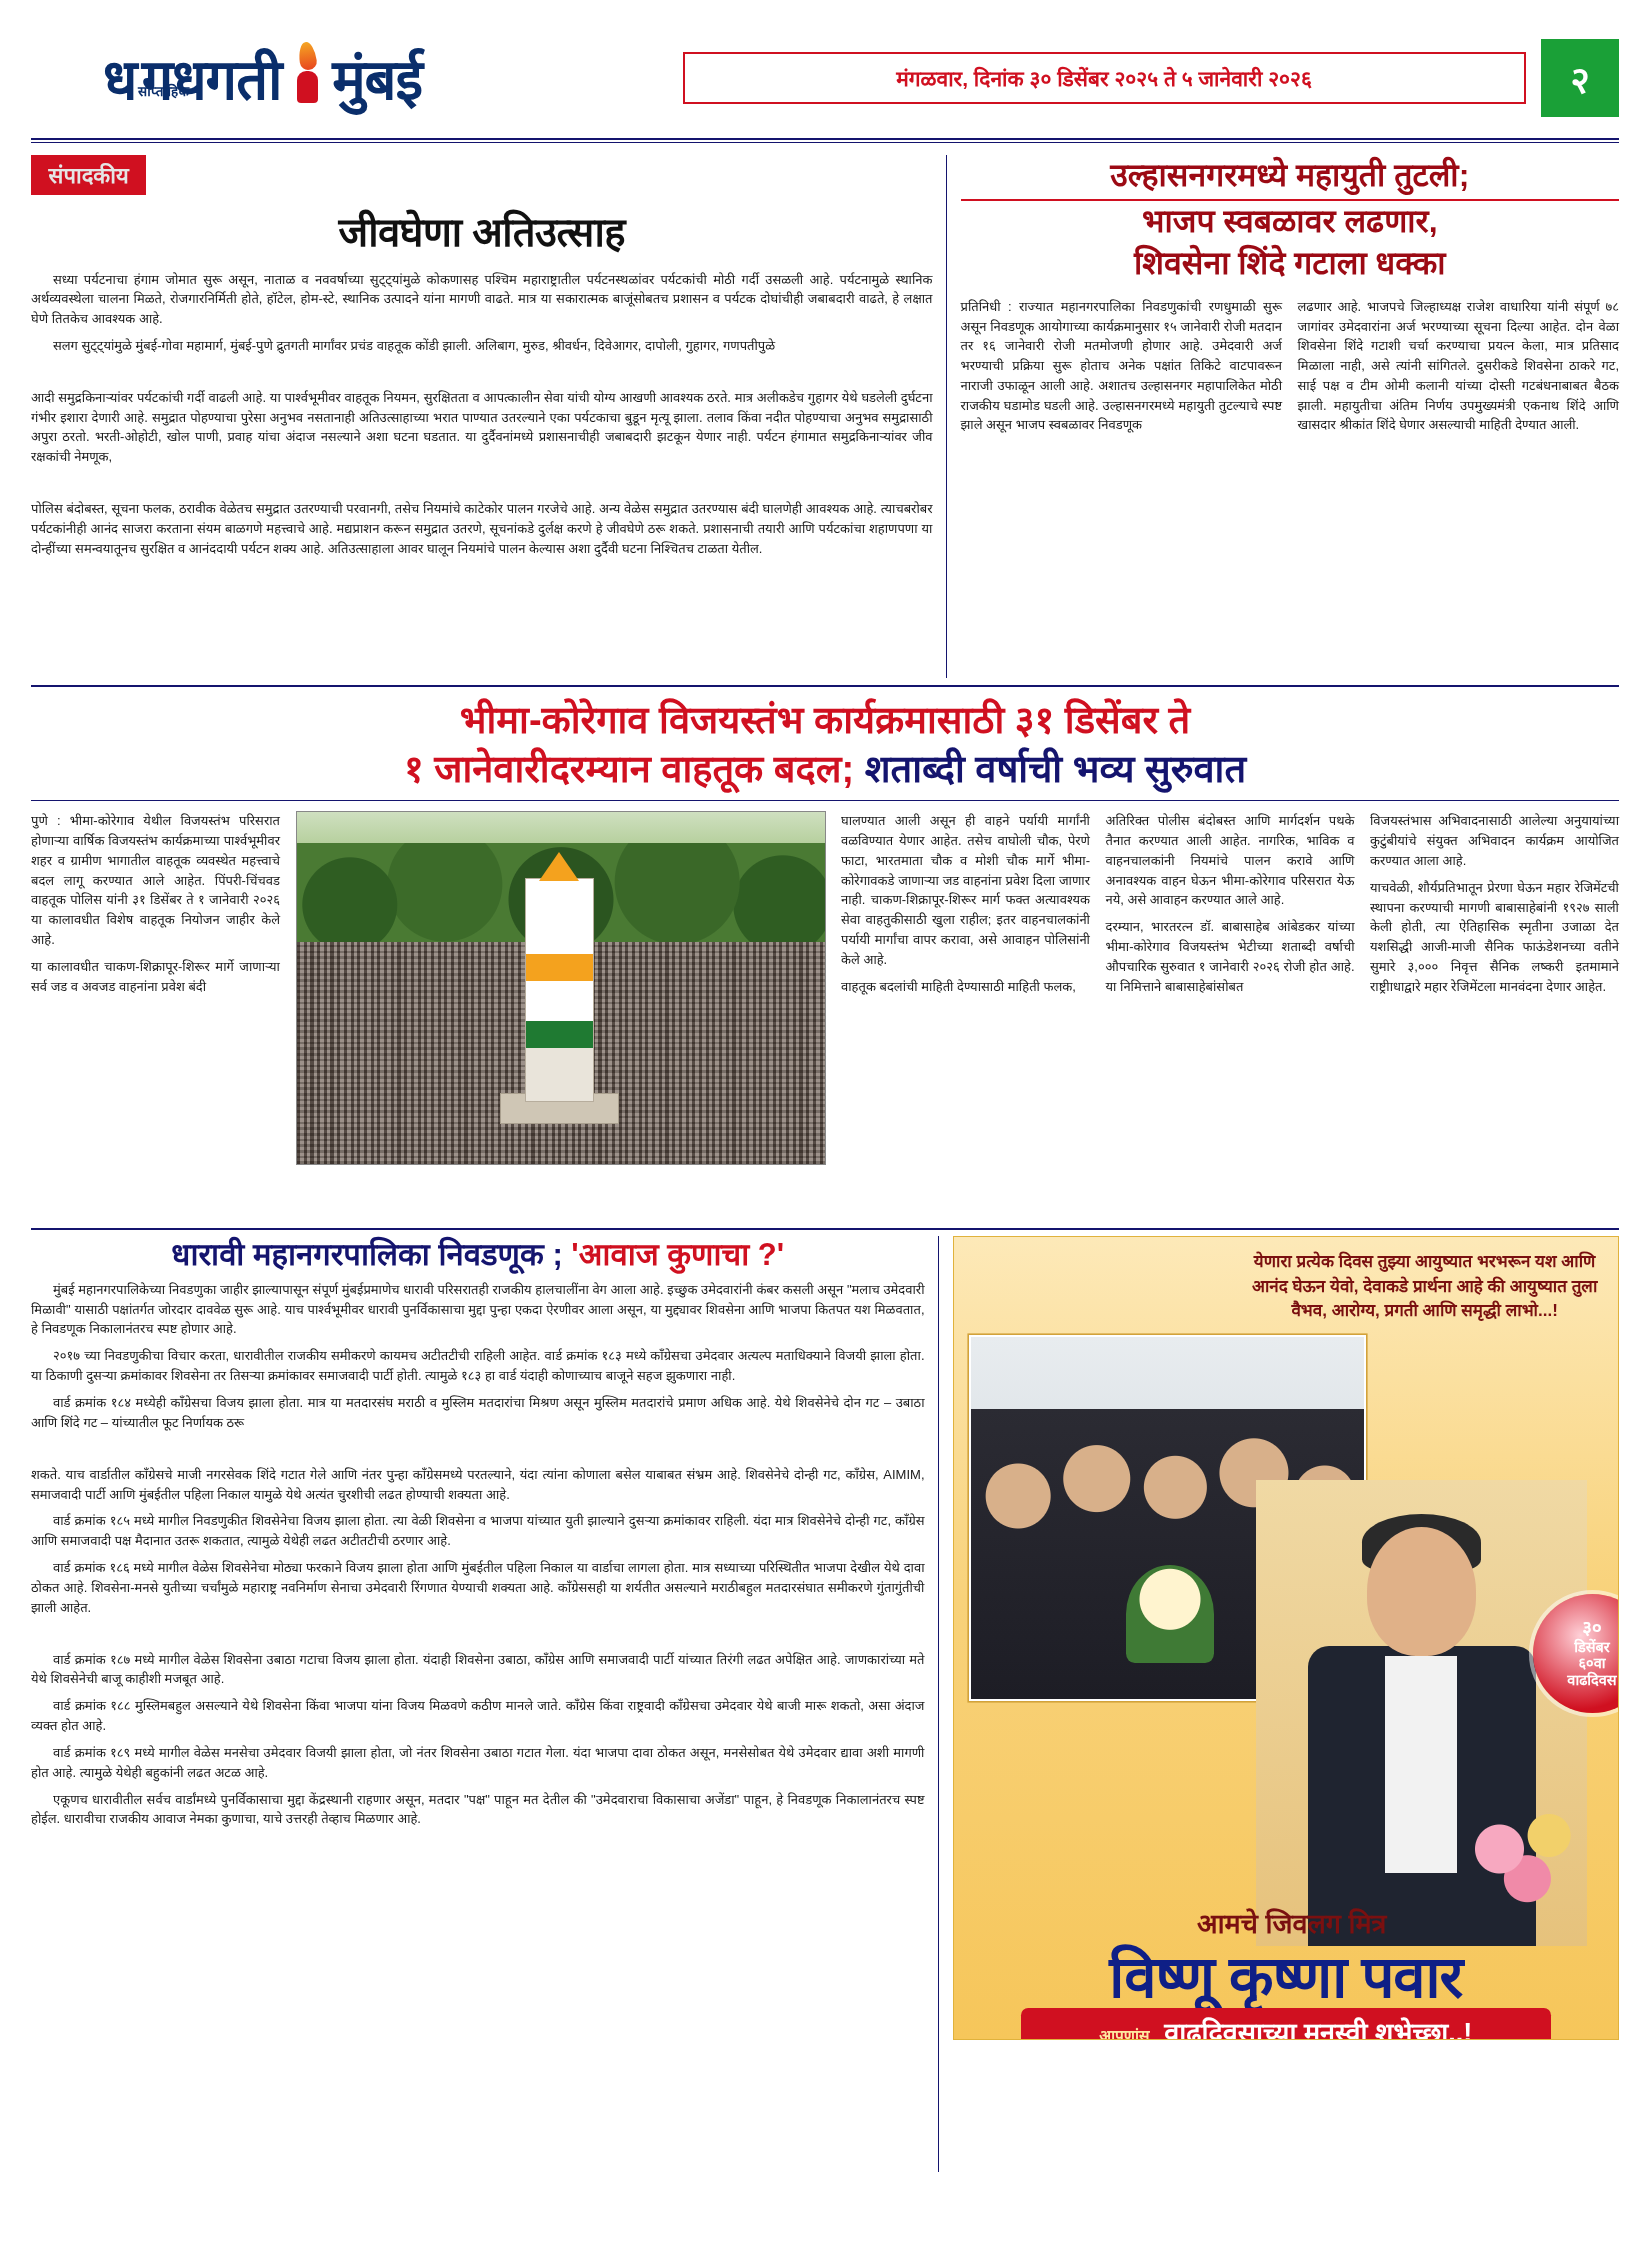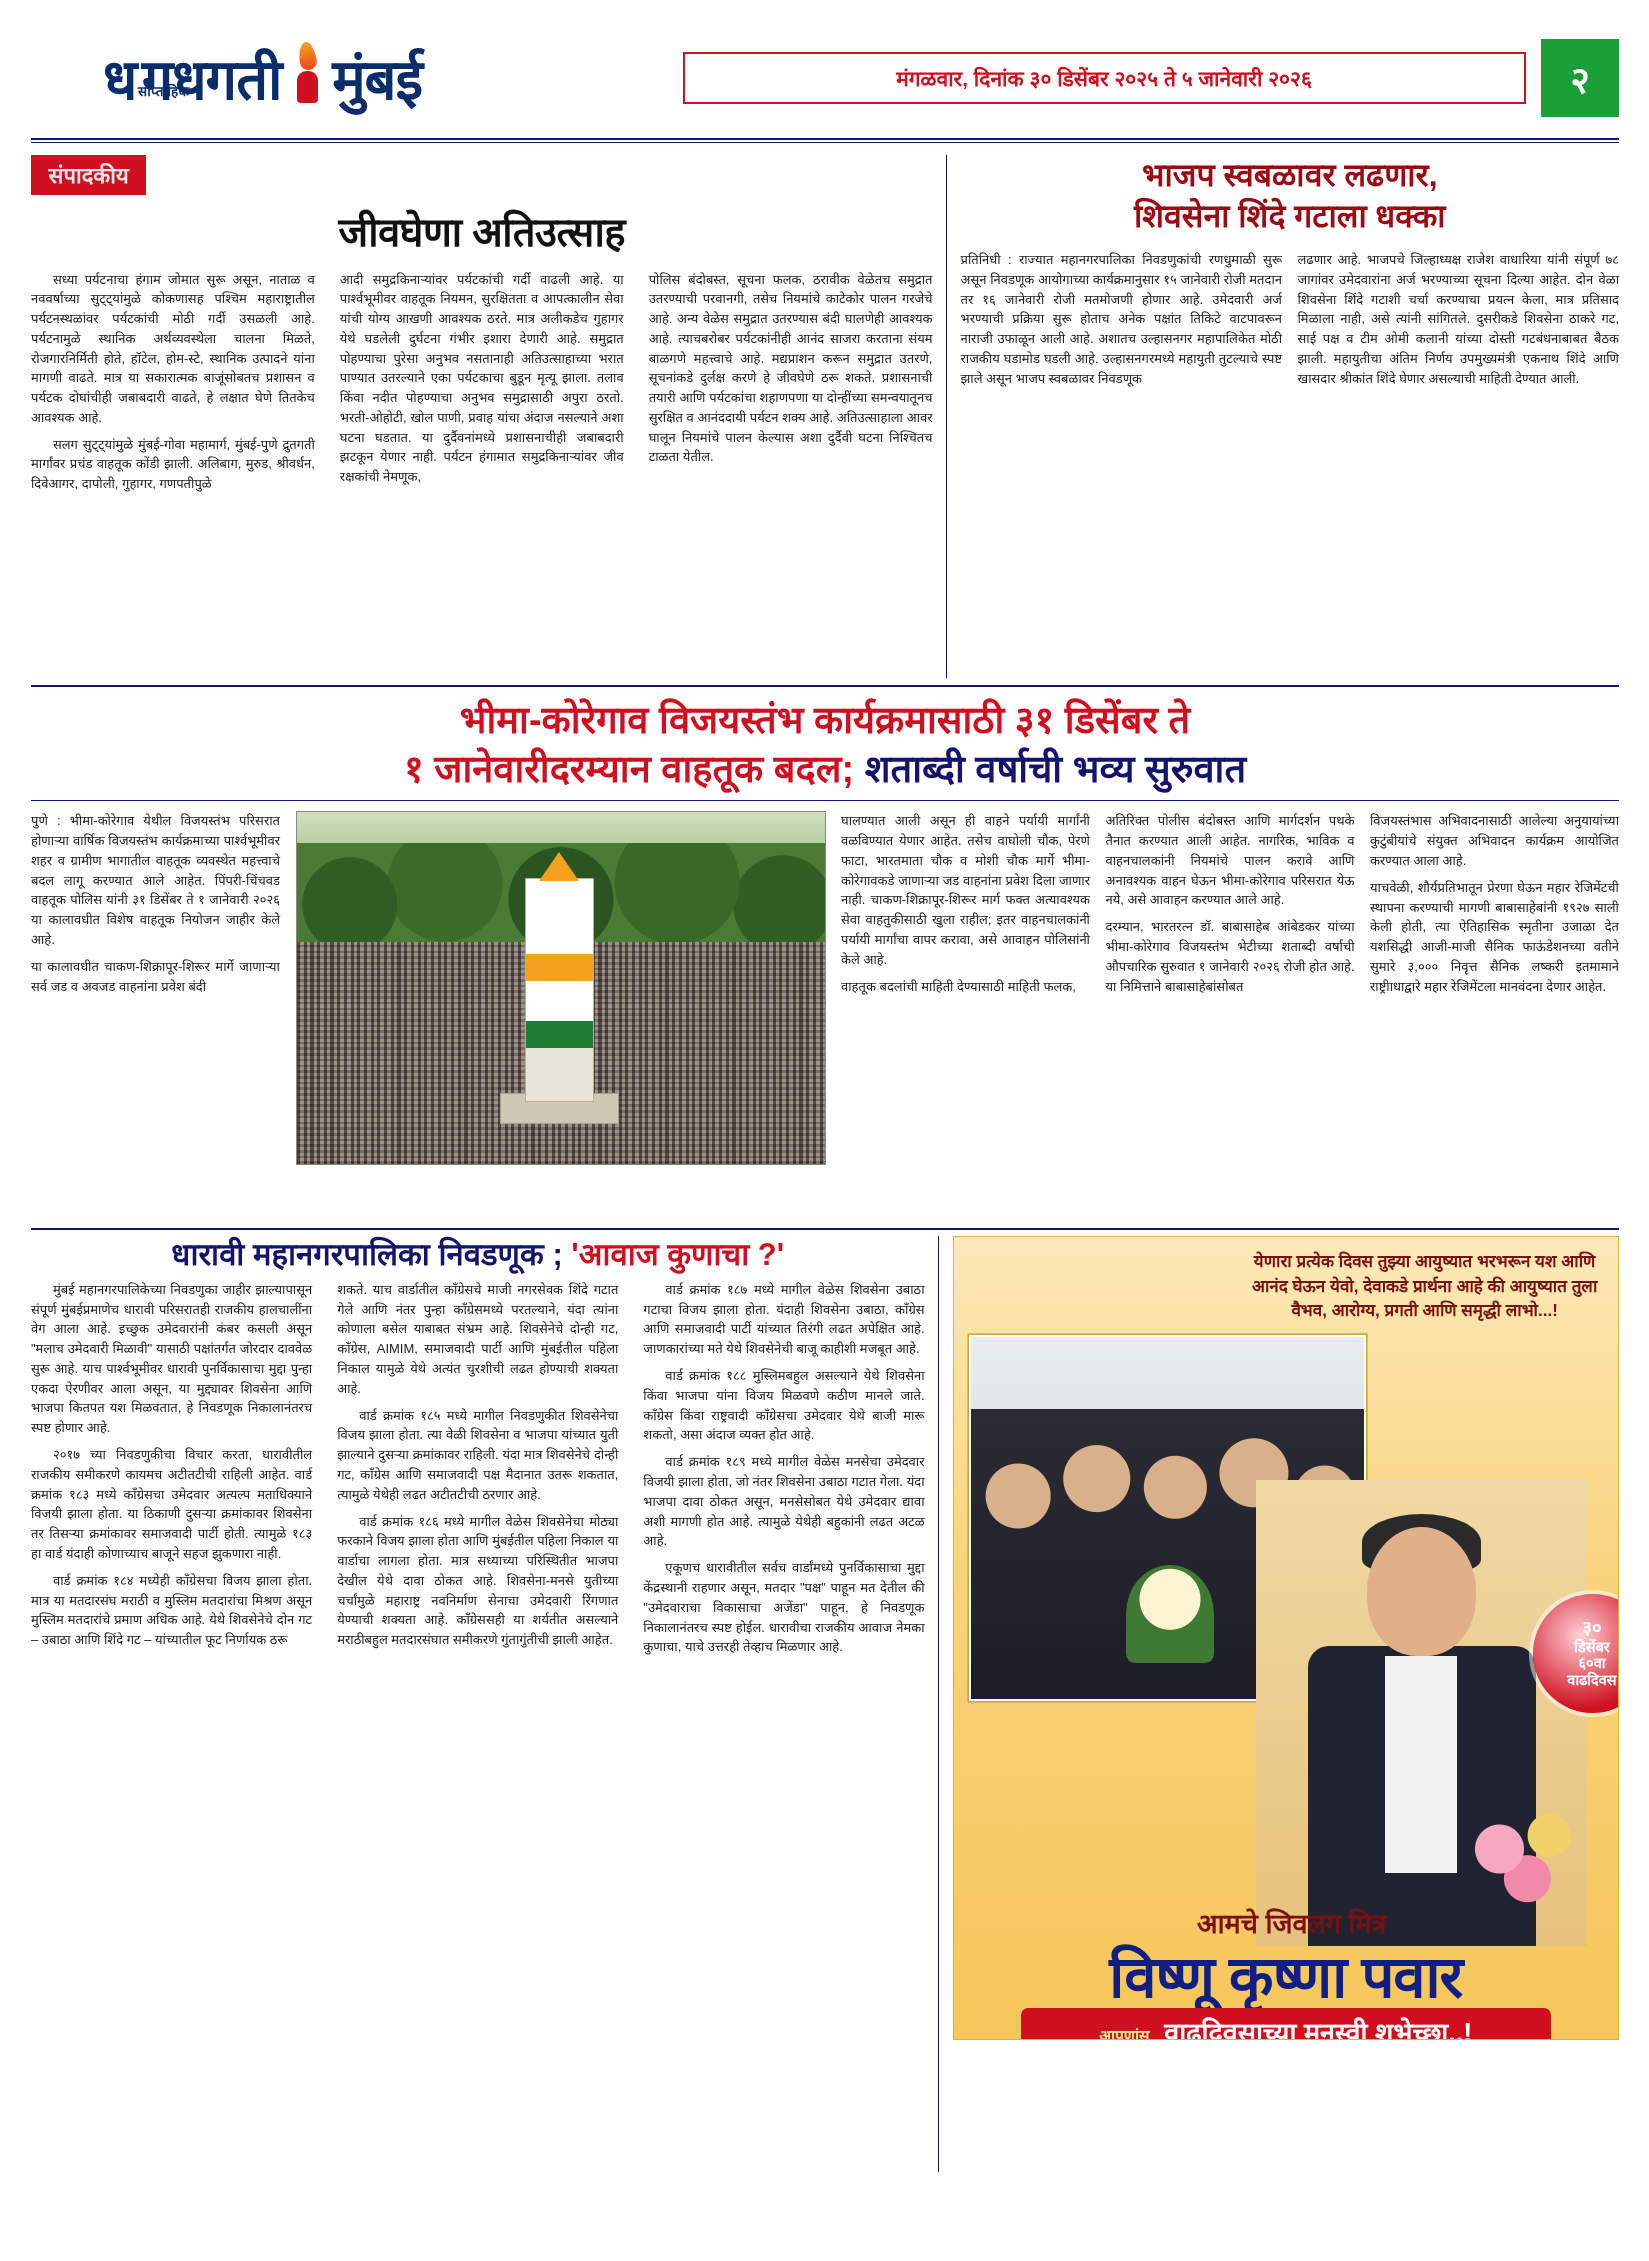--- a/index.html
+++ b/index.html
@@ -149,20 +149,21 @@
     text-align: center;
     font-size: 40px;
     font-weight: bold;
     color: #111;
     margin: 8.3px 0 11.4px 0;
     letter-spacing: -0.5px;
   }
   .cols3 {
     display: flex;
     gap: 25px;
+    flex-direction: column;
   }
   .cols3 > div {
     flex: 1;
   }
   p.body {
     font-size: 13px;
     line-height: 1.52;
     text-align: justify;
     margin: 0 0 7.2px 0;
     color: #1a1a1a;
@@ -474,20 +475,21 @@
           <p class="body">आदी समुद्रकिनाऱ्यांवर पर्यटकांची गर्दी वाढली आहे. या पार्श्वभूमीवर वाहतूक नियमन, सुरक्षितता व आपत्कालीन सेवा यांची योग्य आखणी आवश्यक ठरते. मात्र अलीकडेच गुहागर येथे घडलेली दुर्घटना गंभीर इशारा देणारी आहे. समुद्रात पोहण्याचा पुरेसा अनुभव नसतानाही अतिउत्साहाच्या भरात पाण्यात उतरल्याने एका पर्यटकाचा बुडून मृत्यू झाला. तलाव किंवा नदीत पोहण्याचा अनुभव समुद्रासाठी अपुरा ठरतो. भरती-ओहोटी, खोल पाणी, प्रवाह यांचा अंदाज नसल्याने अशा घटना घडतात. या दुर्दैवनांमध्ये प्रशासनाचीही जबाबदारी झटकून येणार नाही. पर्यटन हंगामात समुद्रकिनाऱ्यांवर जीव रक्षकांची नेमणूक,</p>
         </div>
         <div>
           <p class="body">पोलिस बंदोबस्त, सूचना फलक, ठरावीक वेळेतच समुद्रात उतरण्याची परवानगी, तसेच नियमांचे काटेकोर पालन गरजेचे आहे. अन्य वेळेस समुद्रात उतरण्यास बंदी घालणेही आवश्यक आहे. त्याचबरोबर पर्यटकांनीही आनंद साजरा करताना संयम बाळगणे महत्त्वाचे आहे. मद्यप्राशन करून समुद्रात उतरणे, सूचनांकडे दुर्लक्ष करणे हे जीवघेणे ठरू शकते. प्रशासनाची तयारी आणि पर्यटकांचा शहाणपणा या दोन्हींच्या समन्वयातूनच सुरक्षित व आनंददायी पर्यटन शक्य आहे. अतिउत्साहाला आवर घालून नियमांचे पालन केल्यास अशा दुर्दैवी घटना निश्चितच टाळता येतील.</p>
         </div>
       </div>
     </div>
 
     <div class="col-right">
       <div class="right-headline">
+        <span class="l1 under-red">उल्हासनगरमध्ये महायुती तुटली;</span>
         <span class="l2">भाजप स्वबळावर लढणार,</span>
         <span class="l3">शिवसेना शिंदे गटाला धक्का</span>
       </div>
       <div class="cols2">
         <div>
           <p class="body">प्रतिनिधी : राज्यात महानगरपालिका निवडणुकांची रणधुमाळी सुरू असून निवडणूक आयोगाच्या कार्यक्रमानुसार १५ जानेवारी रोजी मतदान तर १६ जानेवारी रोजी मतमोजणी होणार आहे. उमेदवारी अर्ज भरण्याची प्रक्रिया सुरू होताच अनेक पक्षांत तिकिटे वाटपावरून नाराजी उफाळून आली आहे. अशातच उल्हासनगर महापालिकेत मोठी राजकीय घडामोड घडली आहे. उल्हासनगरमध्ये महायुती तुटल्याचे स्पष्ट झाले असून भाजप स्वबळावर निवडणूक</p>
         </div>
         <div>
           <p class="body">लढणार आहे. भाजपचे जिल्हाध्यक्ष राजेश वाधारिया यांनी संपूर्ण ७८ जागांवर उमेदवारांना अर्ज भरण्याच्या सूचना दिल्या आहेत. दोन वेळा शिवसेना शिंदे गटाशी चर्चा करण्याचा प्रयत्न केला, मात्र प्रतिसाद मिळाला नाही, असे त्यांनी सांगितले. दुसरीकडे शिवसेना ठाकरे गट, साई पक्ष व टीम ओमी कलानी यांच्या दोस्ती गटबंधनाबाबत बैठक झाली. महायुतीचा अंतिम निर्णय उपमुख्यमंत्री एकनाथ शिंदे आणि खासदार श्रीकांत शिंदे घेणार असल्याची माहिती देण्यात आली.</p>
         </div>

